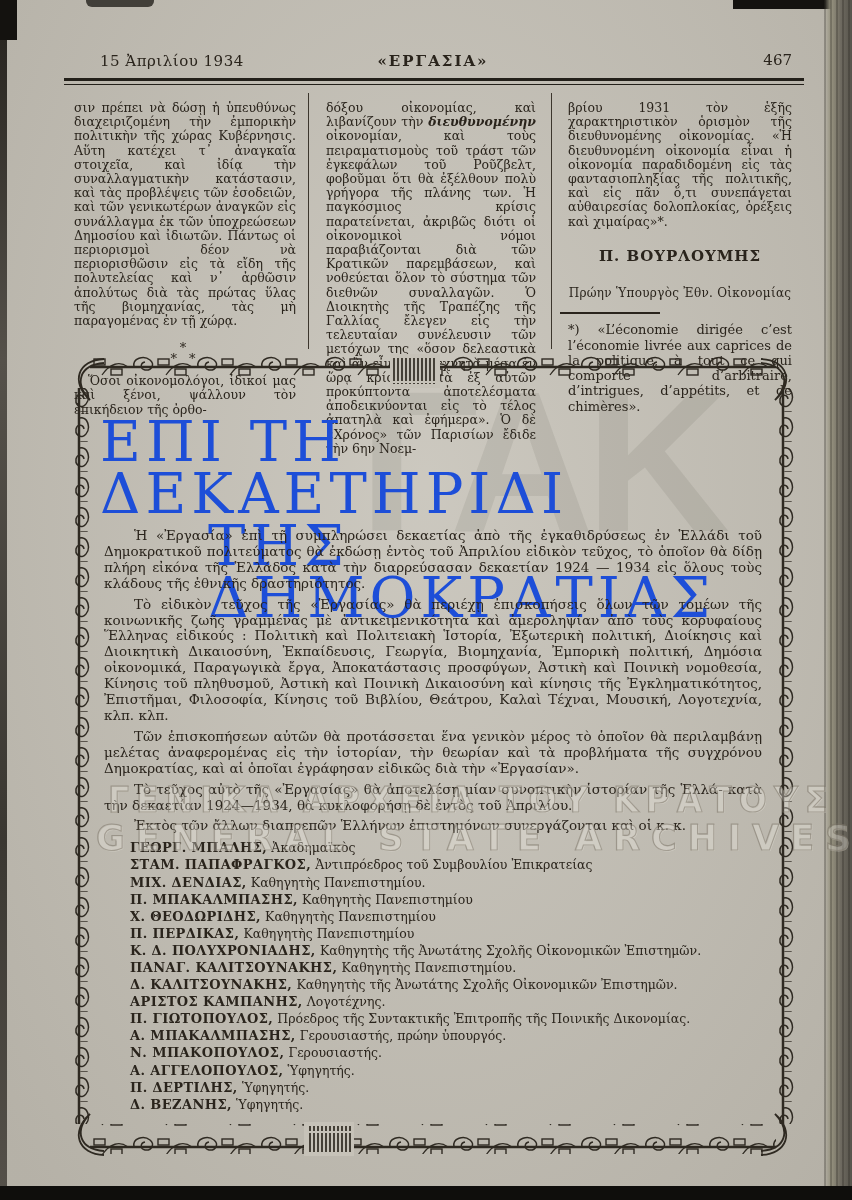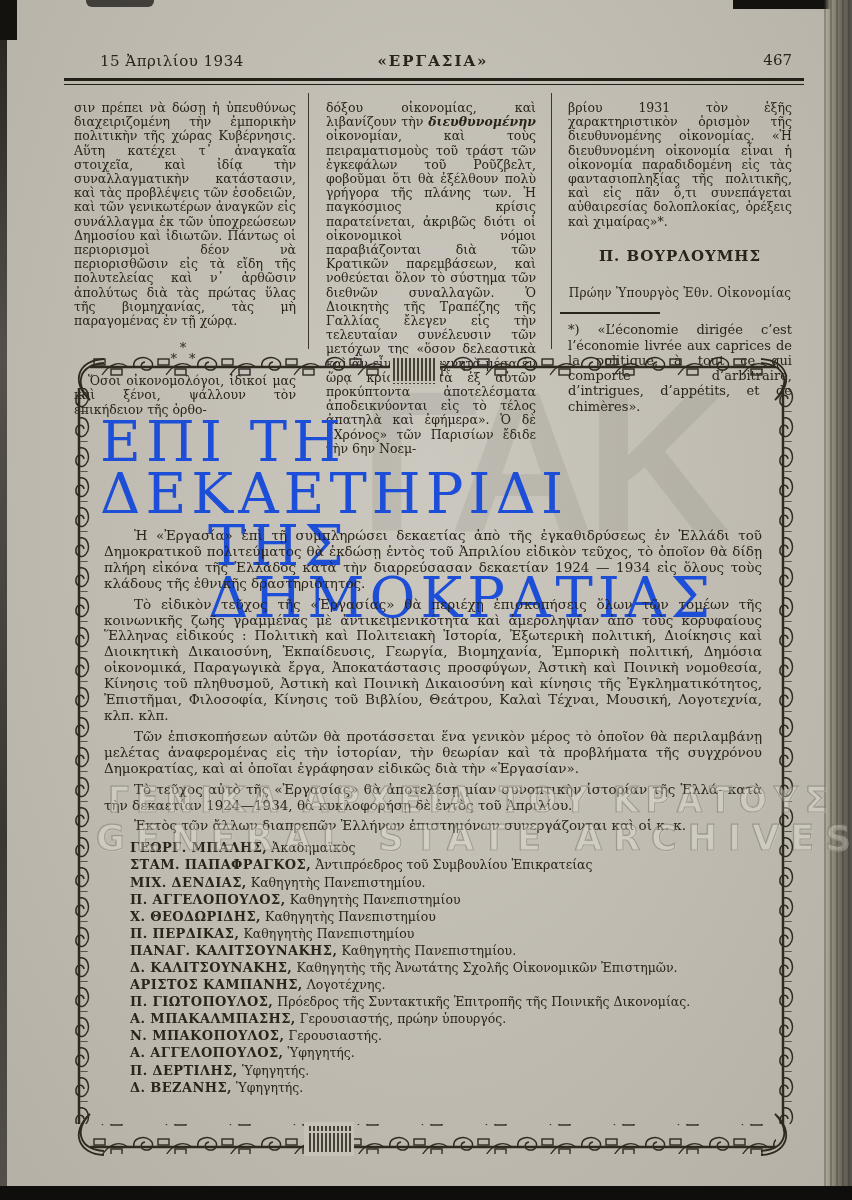--- a/index.html
+++ b/index.html
@@ -156,26 +156,27 @@
     <p>Τῶν ἐπισκοπήσεων αὐτῶν θὰ προτάσσεται ἕνα γενικὸν μέρος τὸ ὁποῖον θὰ περιλαμβάνῃ μελέτας ἀναφερομένας εἰς τὴν ἱστορίαν, τὴν θεωρίαν καὶ τὰ προβλήματα τῆς συγχρόνου Δημοκρατίας, καὶ αἱ ὁποῖαι ἐγράφησαν εἰδικῶς διὰ τὴν «Ἐργασίαν».</p>
     <p>Τὸ τεῦχος αὐτὸ τῆς «Ἐργασίας» θὰ ἀποτελέσῃ μίαν συνοπτικὴν ἱστορίαν τῆς Ἑλλά- κατὰ τὴν δεκαετίαν 1924—1934, θὰ κυκλοφορήσῃ δὲ ἐντὸς τοῦ Ἀπριλίου.</p>
     <p>Ἐκτὸς τῶν ἄλλων διαπρεπῶν Ἑλλήνων ἐπιστημόνων συνεργάζονται καὶ οἱ κ. κ.</p>
     <ul class="contributors">
   <li><span class="nm">ΓΕΩΡΓ. ΜΠΑΛΗΣ,</span> <span class="rl">Ἀκαδημαϊκὸς</span></li>
 
   <li><span class="nm">ΣΤΑΜ. ΠΑΠΑΦΡΑΓΚΟΣ,</span> <span class="rl">Ἀντιπρόεδρος τοῦ Συμβουλίου Ἐπικρατείας</span></li>
 
   <li><span class="nm">ΜΙΧ. ΔΕΝΔΙΑΣ,</span> <span class="rl">Καθηγητὴς Πανεπιστημίου.</span></li>
 
-  <li><span class="nm">Π. ΑΓΓΕΛΟΠΟΥΛΟΣ,</span> <span class="rl">Καθηγητὴς Πανεπιστημίου</span></li>
+  <li><span class="nm">Π. ΜΠΑΚΑΛΜΠΑΣΗΣ,</span> <span class="rl">Καθηγητὴς Πανεπιστημίου</span></li>
 
   <li><span class="nm">Χ. ΘΕΟΔΩΡΙΔΗΣ,</span> <span class="rl">Καθηγητὴς Πανεπιστημίου</span></li>
 
   <li><span class="nm">Π. ΠΕΡΔΙΚΑΣ,</span> <span class="rl">Καθηγητὴς Πανεπιστημίου</span></li>
 
+  <li><span class="nm">Κ. Δ. ΠΟΛΥΧΡΟΝΙΑΔΗΣ,</span> <span class="rl">Καθηγητὴς τῆς Ἀνωτάτης Σχολῆς Οἰκονομικῶν Ἐπιστημῶν.</span></li>
 
   <li><span class="nm">ΠΑΝΑΓ. ΚΑΛΙΤΣΟΥΝΑΚΗΣ,</span> <span class="rl">Καθηγητὴς Πανεπιστημίου.</span></li>
 
   <li><span class="nm">Δ. ΚΑΛΙΤΣΟΥΝΑΚΗΣ,</span> <span class="rl">Καθηγητὴς τῆς Ἀνωτάτης Σχολῆς Οἰκονομικῶν Ἐπιστημῶν.</span></li>
 
   <li><span class="nm">ΑΡΙΣΤΟΣ ΚΑΜΠΑΝΗΣ,</span> <span class="rl">Λογοτέχνης.</span></li>
 
   <li><span class="nm">Π. ΓΙΩΤΟΠΟΥΛΟΣ,</span> <span class="rl">Πρόεδρος τῆς Συντακτικῆς Ἐπιτροπῆς τῆς Ποινικῆς Δικονομίας.</span></li>
 
   <li><span class="nm">Α. ΜΠΑΚΑΛΜΠΑΣΗΣ,</span> <span class="rl">Γερουσιαστής, πρώην ὑπουργός.</span></li>

